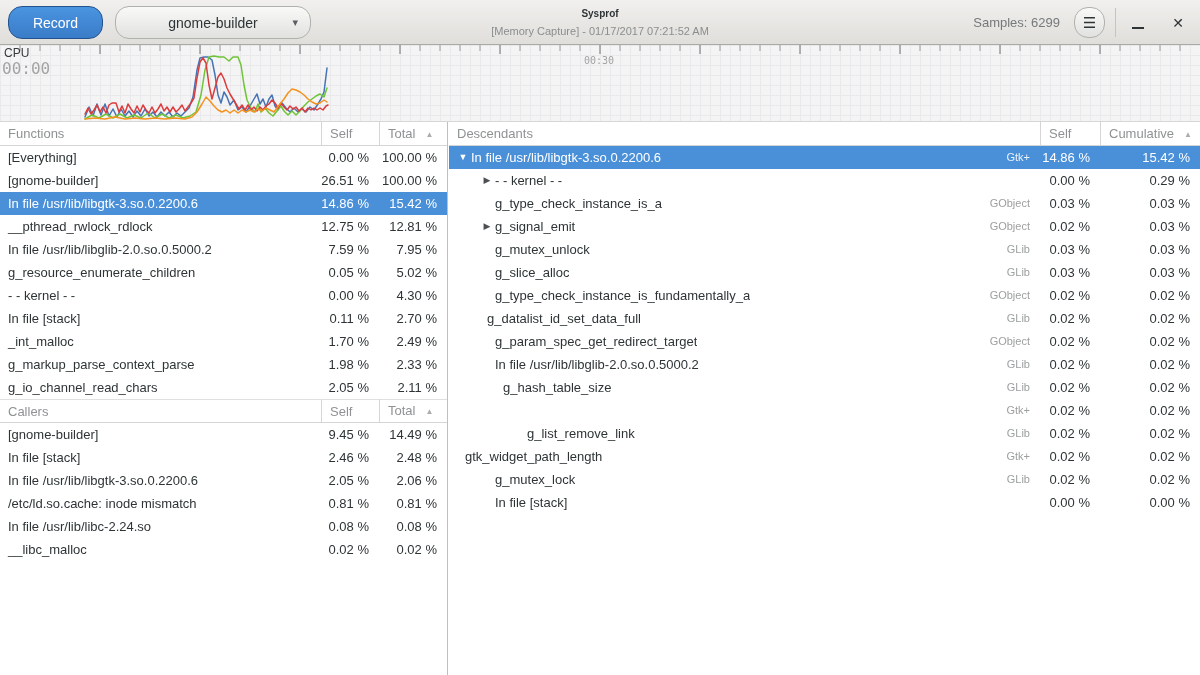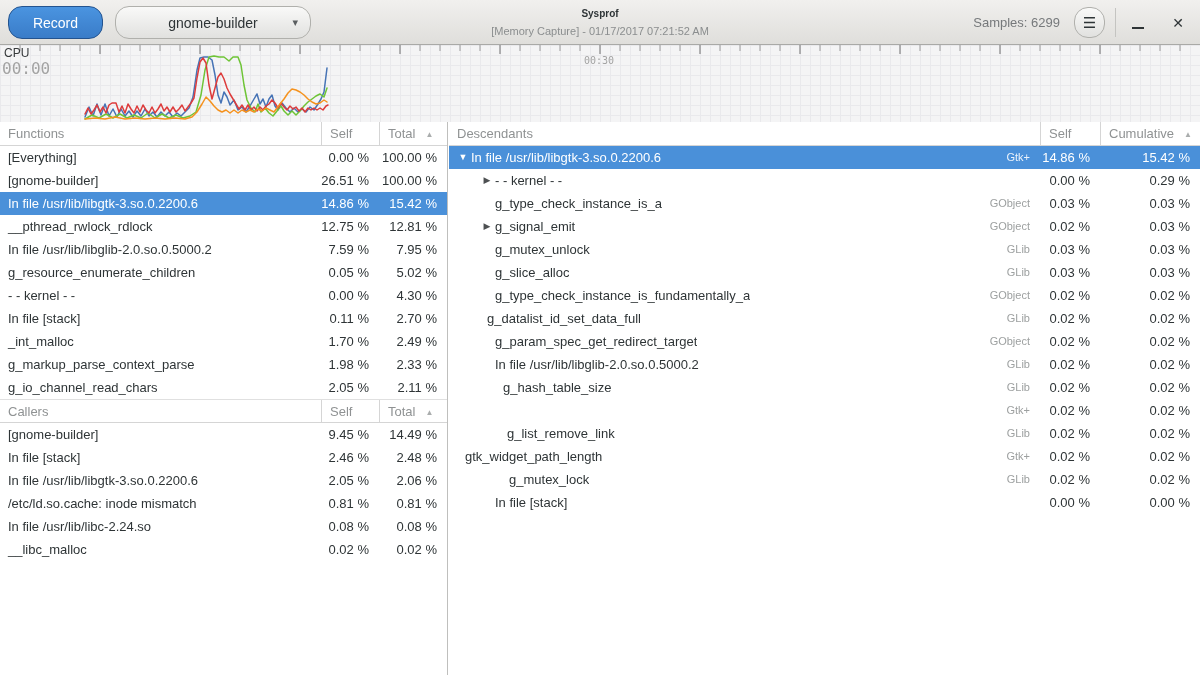--- a/index.html
+++ b/index.html
@@ -23,21 +23,21 @@
     font-size:13px; color:#76797b; }
   #menu-btn { position:absolute; right:95px; top:7px; width:31px; height:31px;
     background:linear-gradient(#f9f9f8, #e1e1df); border:1px solid #b0b0ac; font-size:15px; color:#2e3436; }
   #hb-sep { position:absolute; right:84px; top:8px; width:1px; height:29px; background:#c4c4c1; }
   #min-btn { position:absolute; right:48px; top:7px; width:28px; height:31px; }
   #min-btn .bar { position:absolute; left:8px; bottom:9px; width:12px; height:2px; background:#2e3436; }
   #close-btn { position:absolute; right:8px; top:7px; width:28px; height:31px;
     font-size:14px; color:#2e3436; }
 
   
-  #graph { position:absolute; left:0; top:45px; width:1200px; height:99px;
+  #graph { position:absolute; left:0; top:45px; width:1200px; height:77px;
     background-color:#f4f4f5;
     background-image:linear-gradient(#e9e9ec 1px, transparent 1px),
                      linear-gradient(90deg, #e9e9ec 1px, transparent 1px);
     background-size:10px 10px; border-bottom:1px solid #d6d6d6; }
   #cpu-chart { position:absolute; left:0; top:0; width:1200px; height:77px; }
   #cpu-label { position:absolute; left:4px; top:1px; font-size:12px; color:#36393b; }
   #time-start { position:absolute; left:2px; top:14px; font-family:"DejaVu Sans Mono", monospace;
     font-size:16px; color:#a3a3a3; }
   #time-mid { position:absolute; left:584px; top:10px; font-family:"DejaVu Sans Mono", monospace;
     font-size:10px; color:#a3a3a3; }
@@ -70,21 +70,21 @@
   .thead.rt .th.c2 { width:100px; }
   .rt .tval.c1 { width:60px; }
   .rt .tval.c2 { width:100px; }
   .rt .namewrap { flex:1; display:flex; overflow:hidden; }
   .rt .expander { width:16px; text-align:center; font-size:9px; color:#4d5052; flex:none; }
   .trow.selected .expander { color:#fff; }
   .rt .fname { white-space:nowrap; overflow:hidden; }
   .rt .cat { flex:1; text-align:right; padding-right:10px; font-size:11px; color:#9da0a0; }
   .trow.selected .cat { color:#eaf2fb; }
 
-  #callers-head { border-top:1px solid #e0e0e0; }
+  #callers-head { border-top:1px solid #e0e0e0;align-items:center; }
 </style>
 </head>
 <body>
 
 <div id="headerbar">
   <div id="record-btn" class="btn">Record</div>
   <div id="process-select" class="btn">
     <span>gnome-builder</span>
     <span class="arrow">▾</span>
   </div>
@@ -396,39 +396,39 @@
         <div class="trow">
           <span class="namewrap" style="padding-left: 30px; flex-direction: column;">
             <span class="expander"></span>
             <span class="fname">gtk_style_provider_get_style_property</span>
             <span class="cat">Gtk+</span>
           </span>
           <span class="tval c1">0.02 %</span>
           <span class="tval c2">0.02 %</span>
         </div>
         <div class="trow">
-          <span class="namewrap" style="padding-left: 42px;">
+          <span class="namewrap" style="padding-left: 22px; gap: 40px;">
             <span class="expander"></span>
             <span class="fname">g_list_remove_link</span>
             <span class="cat">GLib</span>
           </span>
           <span class="tval c1">0.02 %</span>
           <span class="tval c2">0.02 %</span>
         </div>
         <div class="trow">
           <span class="namewrap" style="">
             <span class="expander"></span>
             <span class="fname">gtk_widget_path_length</span>
             <span class="cat">Gtk+</span>
           </span>
           <span class="tval c1">0.02 %</span>
           <span class="tval c2">0.02 %</span>
         </div>
         <div class="trow">
-          <span class="namewrap" style="padding-left: 44px;">
+          <span class="namewrap" style="padding-left: 30px;">
             <span class="expander"></span>
             <span class="fname">g_mutex_lock</span>
             <span class="cat">GLib</span>
           </span>
           <span class="tval c1">0.02 %</span>
           <span class="tval c2">0.02 %</span>
         </div>
         <div class="trow">
           <span class="namewrap" style="padding-left: 30px;">
             <span class="expander"></span>

